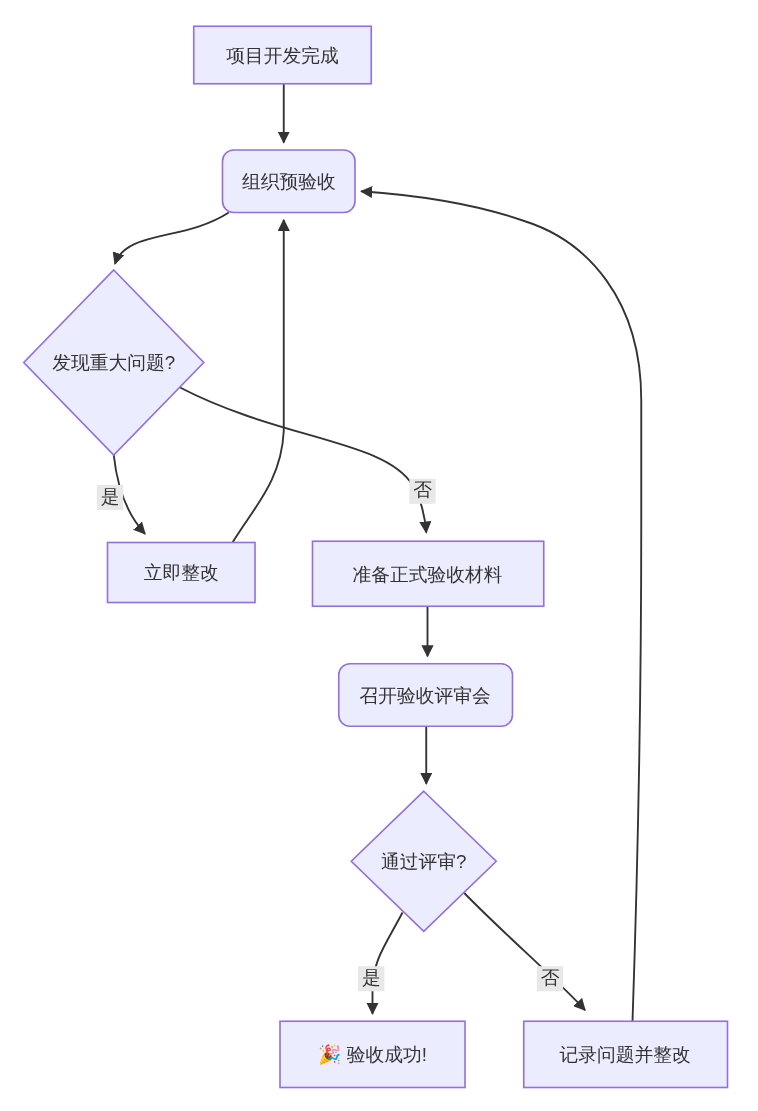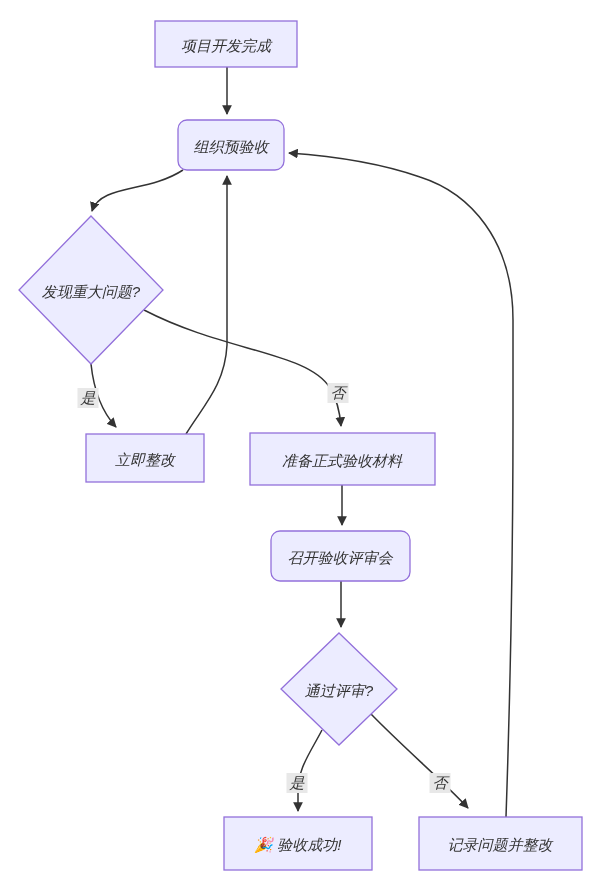--- a/index.html
+++ b/index.html
@@ -10,21 +10,20 @@
     --text-color:#333333;
     --canvas-bg:#ffffff;
   }
   html,body{margin:0;padding:0;background:var(--canvas-bg);}
   .canvas{
     position:relative;
     width:606px;height:889px;
     background:var(--canvas-bg);
     font-family:"Liberation Sans","DejaVu Sans",sans-serif;
     overflow:hidden;
-    font-style:italic;
   }
   svg{position:absolute;left:0;top:0;}
   .edge{
     fill:none;
     stroke:var(--edge-color);
     stroke-width:1.5;
   }
   .node-shape{
     fill:var(--node-fill);
     stroke:var(--node-border);

